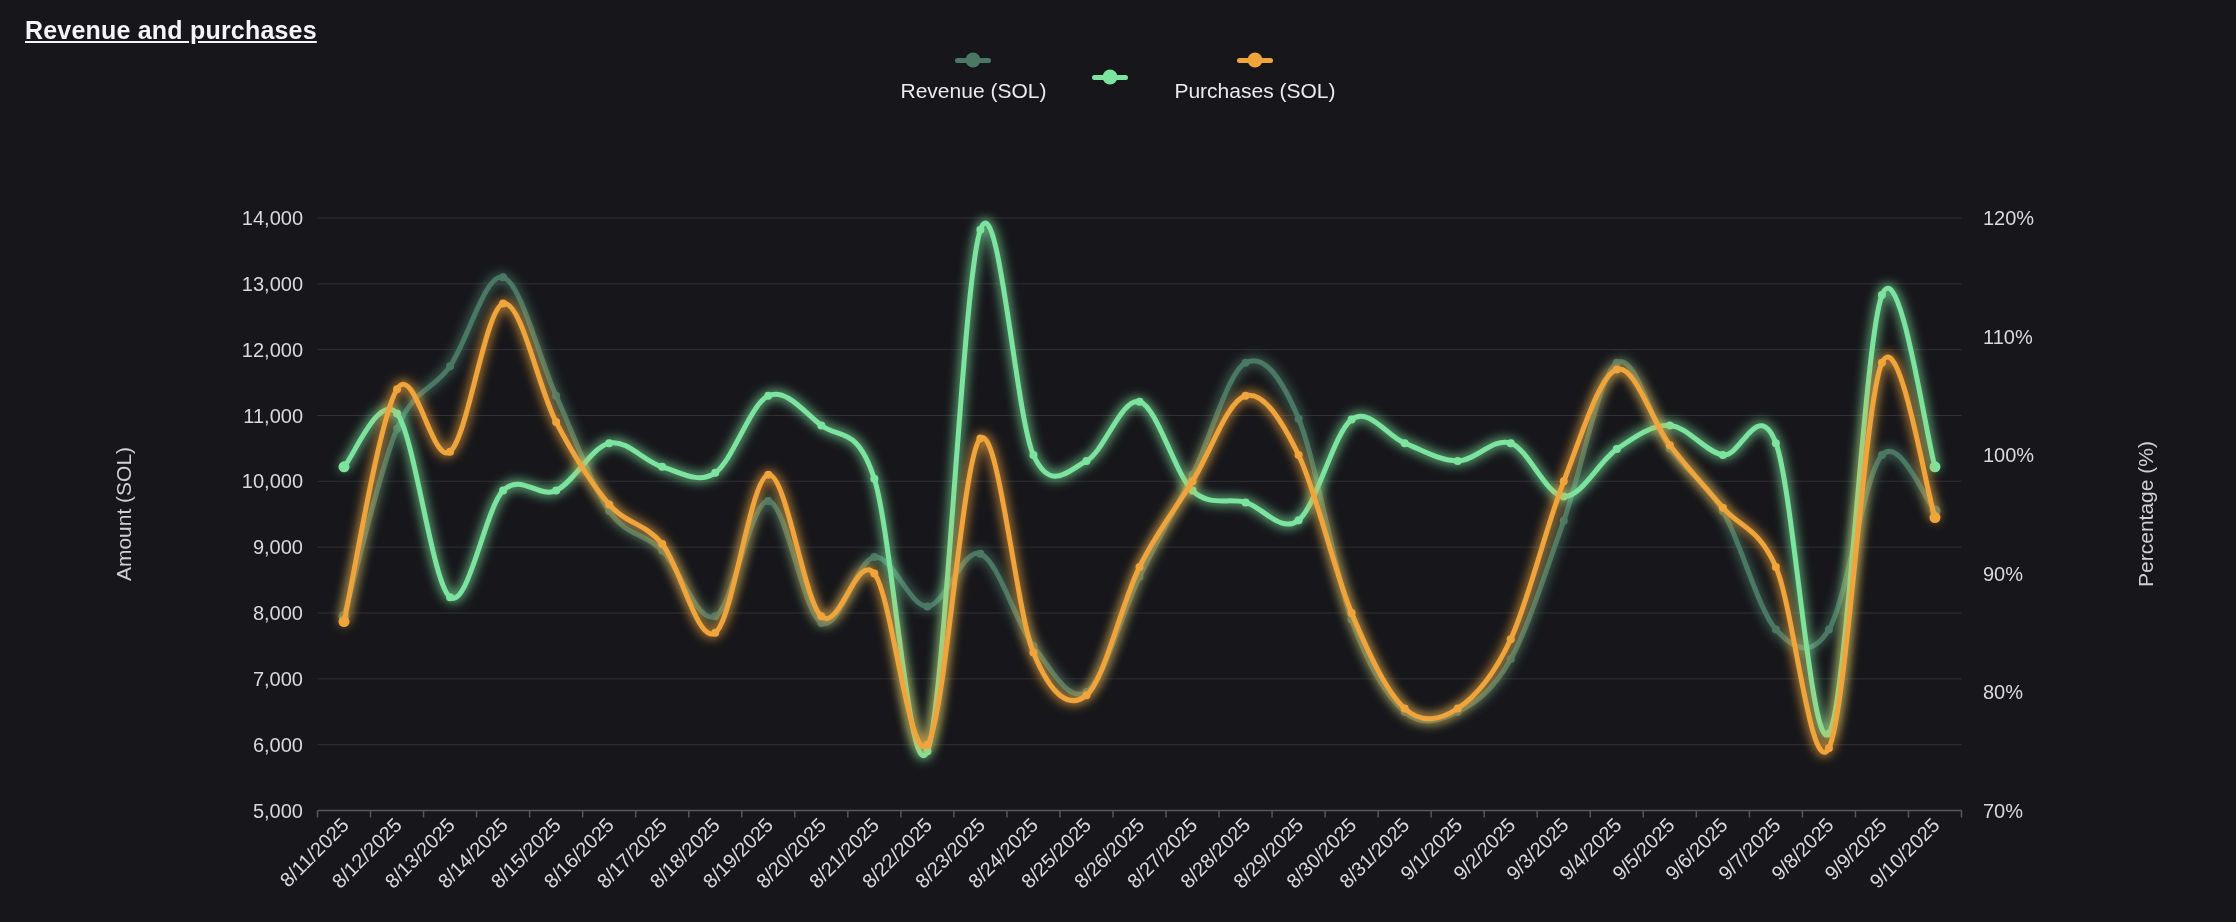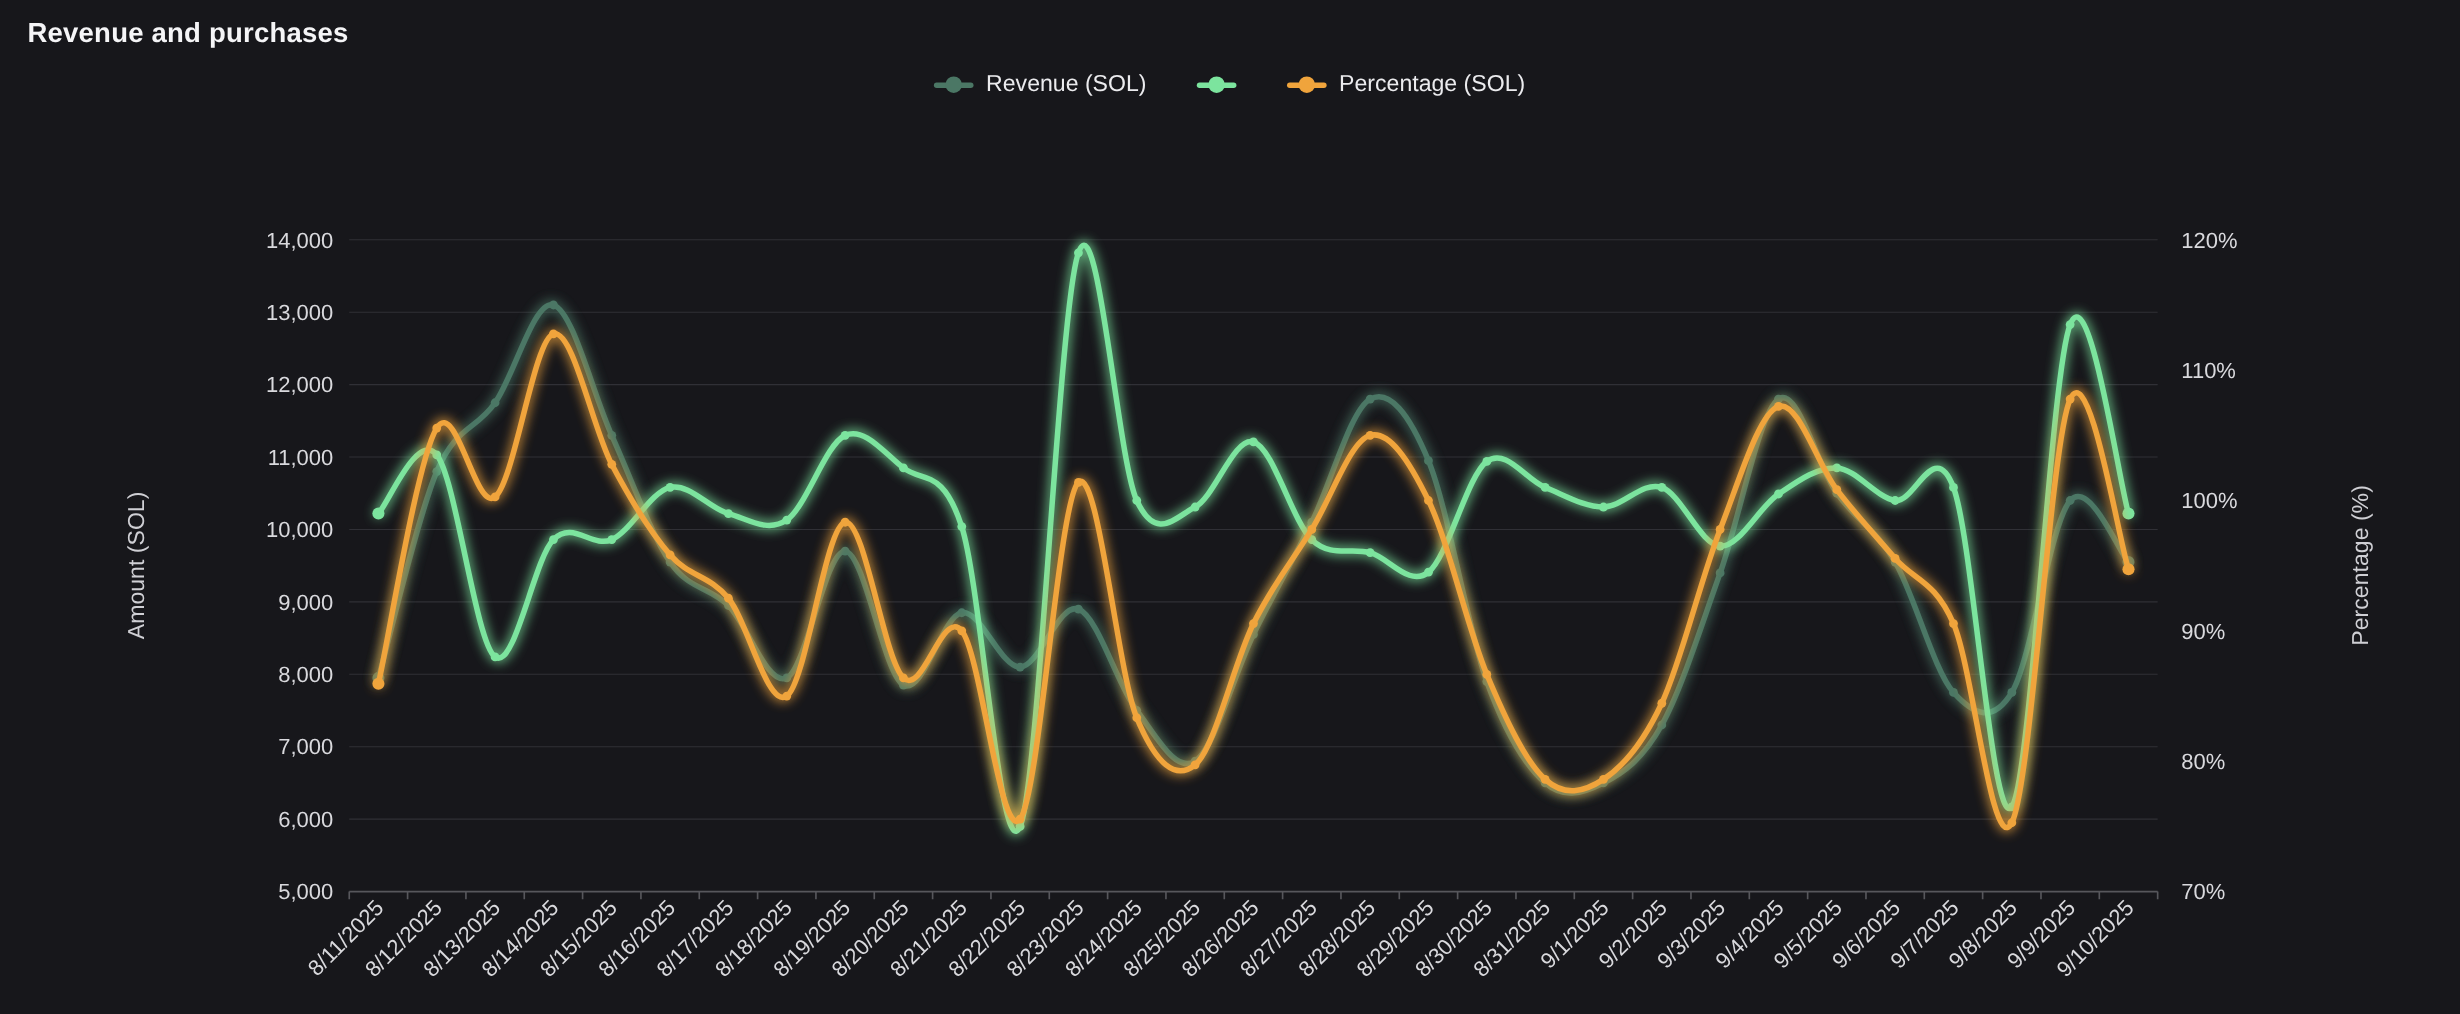--- a/index.html
+++ b/index.html
@@ -6,27 +6,27 @@
   body{
     width:2236px;height:922px;
     background:#17171b;
     font-family:"Liberation Sans", sans-serif;
     overflow:hidden;position:relative;
     -webkit-font-smoothing:antialiased;
   }
   .chart-root{position:absolute;inset:0;}
   .chart-title{
     position:absolute;left:25px;top:16px;
-    font-size:25px;font-weight:700;color:#f5f5f7;letter-spacing:.2px;
+    font-size:25px;font-weight:700;color:#f5f5f7;letter-spacing:.2px;text-decoration:underline;
   }
   .legend{
     position:absolute;left:0;right:0;top:60px;height:34px;
     display:flex;justify-content:center;align-items:center;gap:46px;
   }
-  .legend-item{display:flex;align-items:center;gap:11px;cursor:pointer;}
+  .legend-item{display:flex;align-items:center;gap:11px;cursor:pointer;flex-direction:column;}
   .legend-icon{position:relative;width:36px;height:16px;flex:0 0 auto;}
   .legend-icon .bar{position:absolute;left:0;right:0;top:6px;height:5px;border-radius:3px;}
   .legend-icon .dot{position:absolute;left:50%;top:50%;width:15px;height:15px;border-radius:50%;transform:translate(-50%,-50%);}
   .legend-label{font-size:21px;color:#ebebee;}
   svg text{font-family:"Liberation Sans", sans-serif;}
 </style>
 </head>
 <body>
 
 <div class="chart-root">
@@ -43,21 +43,21 @@
         <span class="legend-icon">
           <span class="bar" style="background: rgb(124, 228, 158);"></span>
           <span class="dot" style="background: rgb(124, 228, 158);"></span>
         </span>
       </div>
       <div class="legend-item">
         <span class="legend-icon">
           <span class="bar" style="background: rgb(240, 164, 60);"></span>
           <span class="dot" style="background: rgb(240, 164, 60);"></span>
         </span>
-        <span class="legend-label">Percentage (SOL)</span>
+        <span class="legend-label">Purchases (SOL)</span>
       </div>
     </div>
   <svg id="plot" width="2236" height="922">
       <defs>
         <filter id="glow" x="-60%" y="-60%" width="220%" height="220%">
           <feGaussianBlur in="SourceGraphic" stdDeviation="5.5"></feGaussianBlur>
         </filter>
       </defs>
       <line x1="317.5" x2="1961.5" y1="744.6666666666666" y2="744.6666666666666" stroke="#303036" stroke-width="1"></line>
       <line x1="317.5" x2="1961.5" y1="678.8333333333333" y2="678.8333333333333" stroke="#303036" stroke-width="1"></line>

